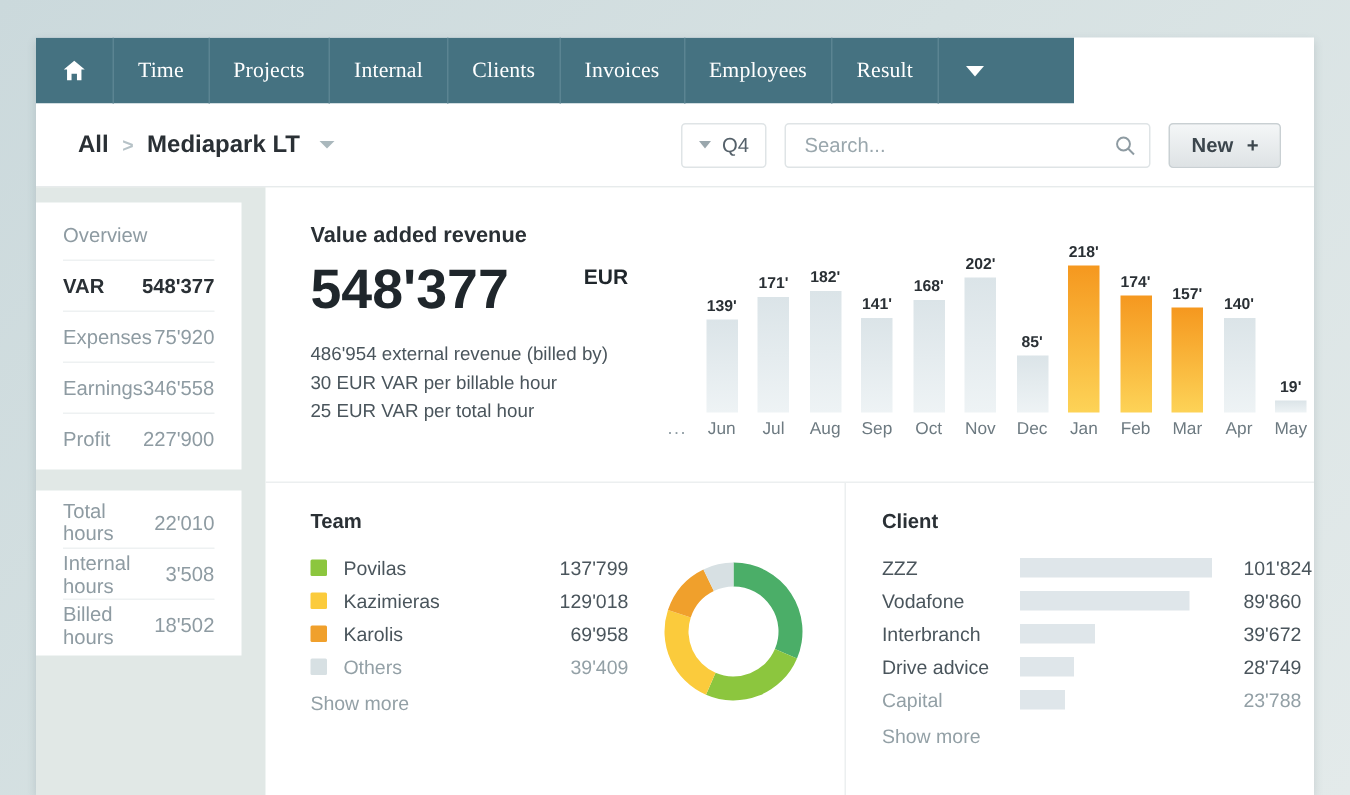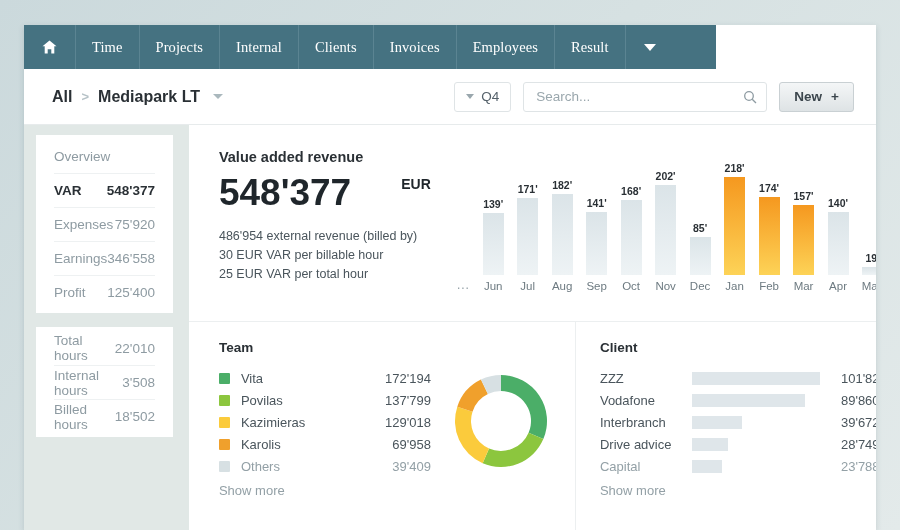--- a/index.html
+++ b/index.html
@@ -125,21 +125,20 @@
     padding-top: 0;
   }
   .sidebar {
     width: 215px;
     padding: 10px 16px 0 0;
     background: #e1e8e6;
   }
   .card {
     background: #ffffff;
     padding: 4px 18px;
-    margin-left: 12px;
   }
   .card + .card { margin-top: 14px; }
   .srow {
     display: flex; align-items: center; justify-content: space-between;
     height: 34px;
     font-size: 13.5px;
     color: #8e9ba2;
     border-top: 1px solid #eef1f2;
   }
   .srow:first-child { border-top: none; }
@@ -314,21 +313,21 @@
         <div class="srow dim">
           <span class="slabel">Expenses</span>
           <span class="sval">75'920</span>
         </div>
         <div class="srow dim">
           <span class="slabel">Earnings</span>
           <span class="sval">346'558</span>
         </div>
         <div class="srow dim">
           <span class="slabel">Profit</span>
-          <span class="sval">125'400</span>
+          <span class="sval">227'900</span>
         </div>
       </div>
 
       <div class="card">
         <div class="srow dim">
           <span class="slabel">Total hours</span>
           <span class="sval">22'010</span>
         </div>
         <div class="srow dim">
           <span class="slabel">Internal hours</span>
@@ -426,25 +425,20 @@
         </div>
       </div>
 
       <div class="panel-bot">
 
         <div class="half">
           <div class="half-title">Team</div>
           <div class="team-flex">
             <div>
               <div id="teamrows">
-                  <div class="teamrow">
-                    <span class="sw" style="background:#4bae68"></span>
-                    <span class="teamname">Vita</span>
-                    <span class="teamval">172'194</span>
-                  </div>
                   <div class="teamrow">
                     <span class="sw" style="background:#8cc63e"></span>
                     <span class="teamname">Povilas</span>
                     <span class="teamval">137'799</span>
                   </div>
                   <div class="teamrow">
                     <span class="sw" style="background:#fbcb3c"></span>
                     <span class="teamname">Kazimieras</span>
                     <span class="teamval">129'018</span>
                   </div>

